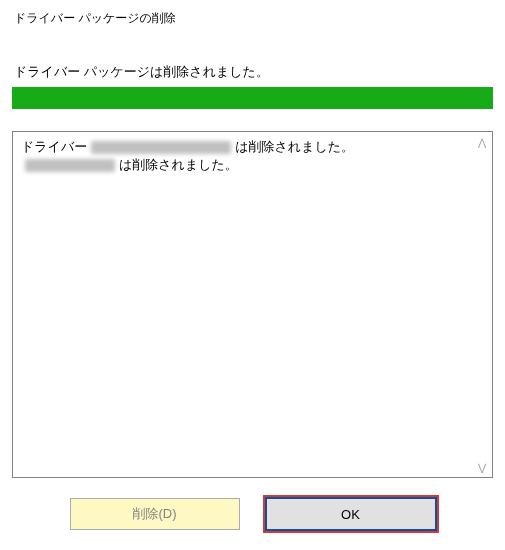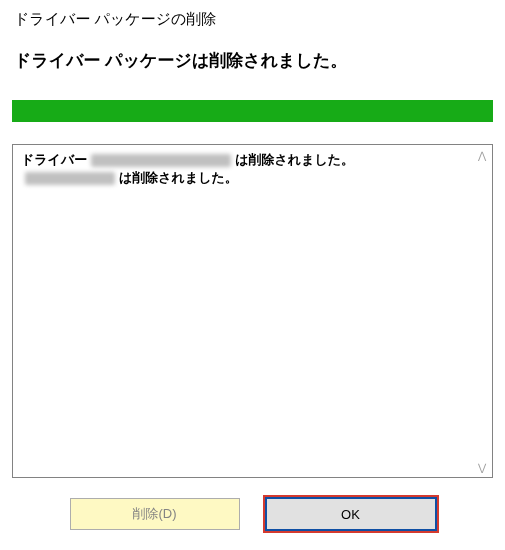--- a/index.html
+++ b/index.html
@@ -13,29 +13,28 @@
       position: relative;
     }
     .dialog-container {
       width: 100%;
       height: 100%;
       padding: 10px 12px 12px 12px;
       display: flex;
       flex-direction: column;
     }
     .dialog-title {
-      font-size: 15px;
-      margin-bottom: 20px;
+      font-size: 12px;
+      margin-bottom: 36px;
       padding-left: 2px;
     }
     .status-message {
-      font-size: 17px;
-      margin-bottom: 28px;
+      font-size: 13px;
+      margin-bottom: 6px;
       padding-left: 2px;
-      font-weight: bold;
     }
     .progress-bar-track {
       width: 100%;
       height: 22px;
       background: #17ab17;
       margin-bottom: 22px;
     }
     .progress-bar-fill {
       height: 100%;
       width: 100%;
@@ -48,21 +47,20 @@
       position: relative;
       padding: 6px 22px 6px 8px;
       overflow: hidden;
       margin-bottom: 20px;
     }
     .log-line {
       line-height: 1.4;
       white-space: nowrap;
       display: flex;
       align-items: center;
-      font-weight: bold;
     }
     .redacted {
       display: inline-block;
       height: 13px;
       background: #c0c0c0;
       filter: blur(2px);
       border-radius: 2px;
       margin: 0 4px;
       vertical-align: middle;
     }

